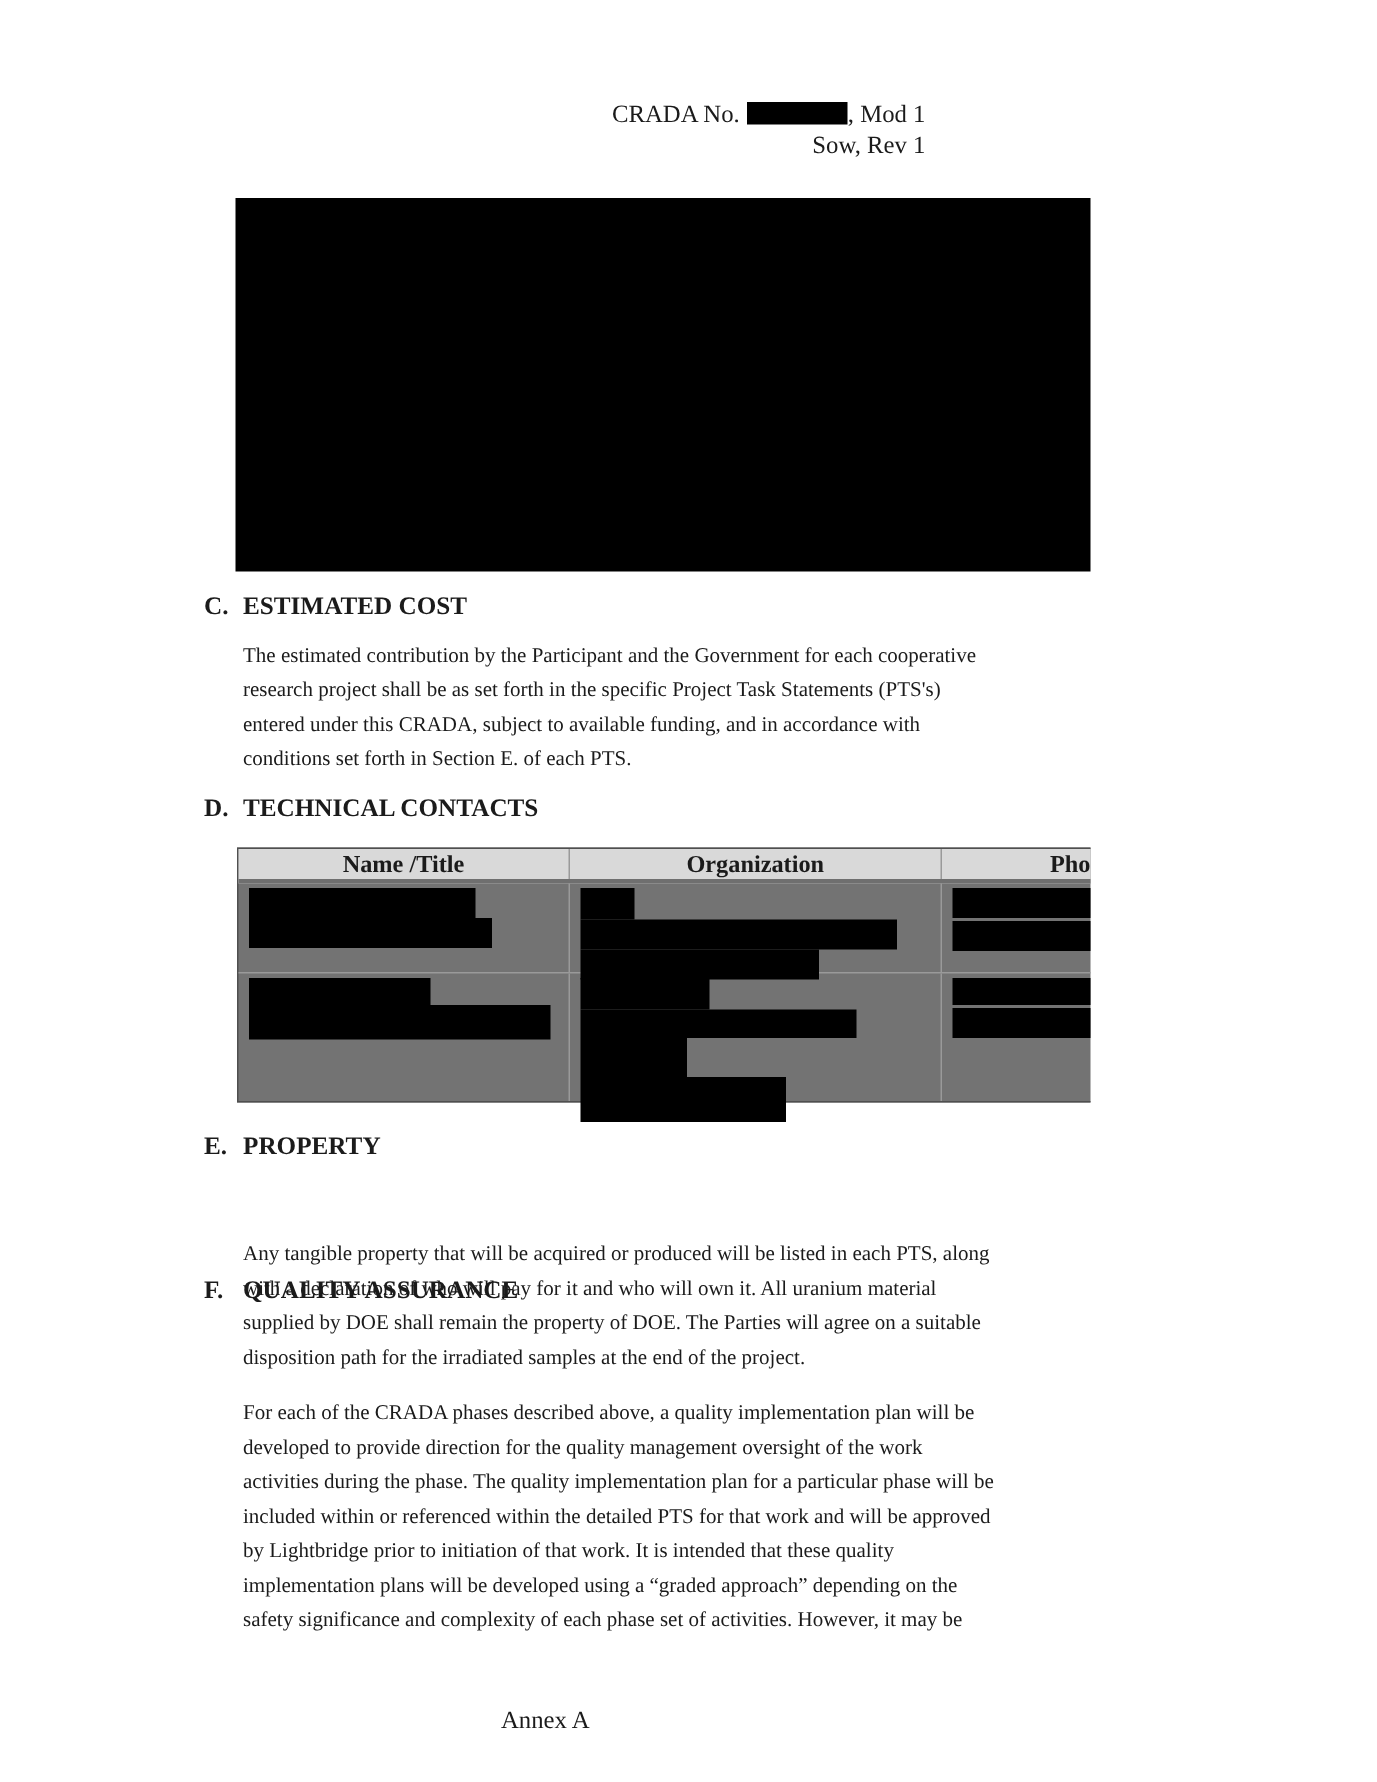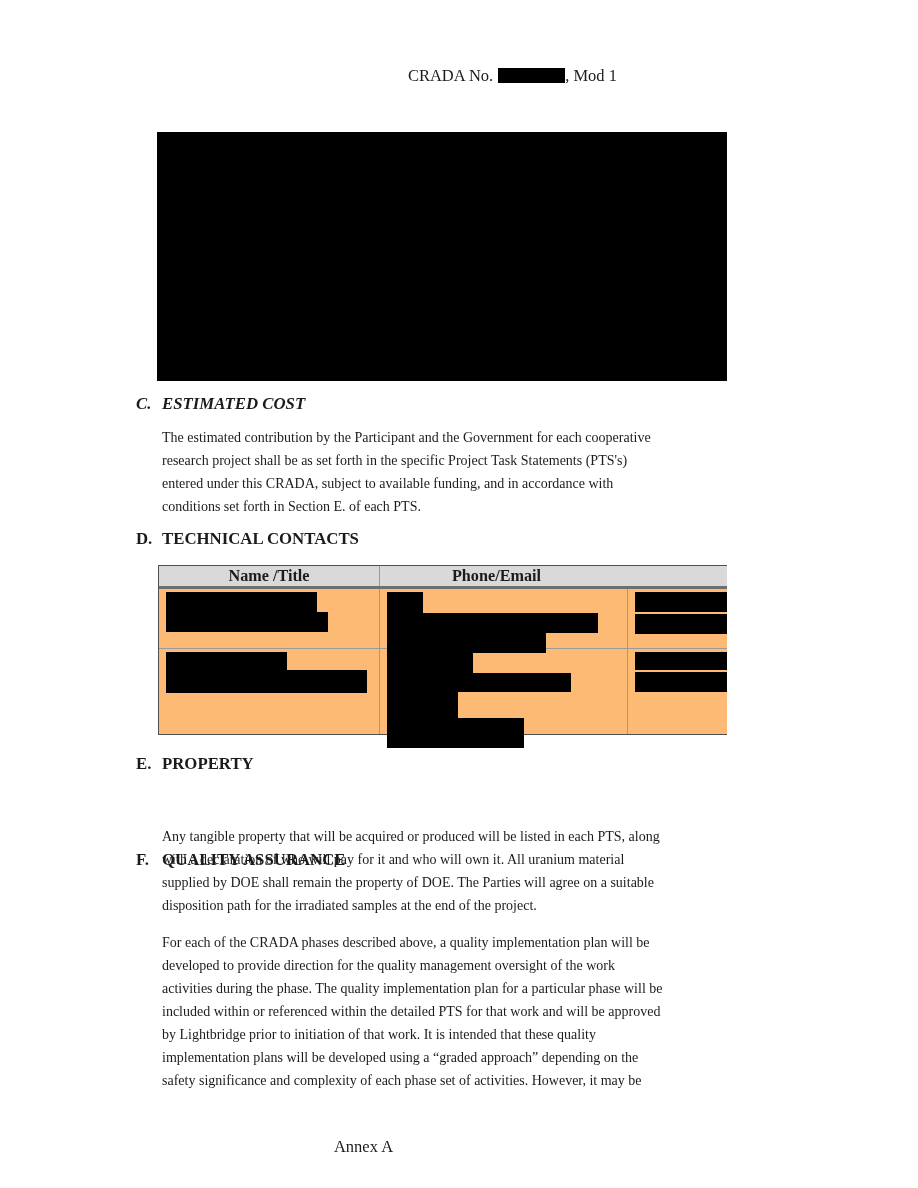--- a/index.html
+++ b/index.html
@@ -37,21 +37,21 @@
   
   .sec-heading {
     position: absolute;
     left: 136px;
     font-weight: bold;
     font-size: 16.8px;
     line-height: 19px;
     white-space: nowrap;
   }
   .sec-label { display: inline-block; width: 26px; }
-  #headC { top: 366px; font-style: italic; }
+  #headC { top: 366px; }
   #headD { top: 501px; }
   #headE { top: 726px; }
   #headF { top: 822px; }
 
   
   .para {
     position: absolute;
     left: 162px;
     width: 660px;
     font-size: 14px;
@@ -63,21 +63,21 @@
   #paraF { top: 903px; }
 
   
   .contacts-table {
     position: absolute;
     left: 158px;
     top: 537px;
     width: 704px;
     border: 1px solid #4f4f4f;
     box-sizing: border-box;
-    background: #fdba74;
+    background: #737373;
   }
   .t-head {
     display: flex;
     background: #d9d9d9;
     border-bottom: 3px solid #6f6f6f;
   }
   .t-hcell {
     font-weight: bold;
     text-align: center;
     font-size: 16.2px;
@@ -110,35 +110,37 @@
     line-height: 21px;
   }
 </style>
 </head>
 <body>
 
 <div class="page">
 
   <div class="doc-header">
     <div class="hdr-line1"><span>CRADA No.</span><span class="hdr-redaction" id="hdrRedaction" style="width: 67px; height: 15px; background: rgb(0, 0, 0);"></span><span>, Mod 1</span></div>
+    <div class="hdr-line2">Sow, Rev 1</div>
   </div>
 
   <div class="main-redaction" id="mainRedaction" style="left: 157px; top: 104px; width: 656px; height: 249px; background: rgb(0, 0, 0);"></div>
 
   <div class="sec-heading" id="headC"><span class="sec-label">C.</span><span>ESTIMATED COST</span></div>
   <div class="para" id="paraC">The estimated contribution by the Participant and the Government for each cooperative
 research project shall be as set forth in the specific Project Task Statements (PTS's)
 entered under this CRADA, subject to available funding, and in accordance with
 conditions set forth in Section E. of each PTS.</div>
 
   <div class="sec-heading" id="headD"><span class="sec-label">D.</span><span>TECHNICAL CONTACTS</span></div>
 
   <div class="contacts-table">
     <div class="t-head">
       <div class="t-hcell c1">Name /Title</div>
+      <div class="t-hcell c2">Organization</div>
       <div class="t-hcell c3">Phone/Email</div>
     </div>
     <div id="tbody">
         <div class="t-row" style="height: 59px;">
           <div class="t-cell c1">
             <div class="bar" style="width: 151px; height: 20px; margin-top: 0px; background: rgb(0, 0, 0);"></div>
             <div class="bar" style="width: 162px; height: 20px; margin-top: 0px; background: rgb(0, 0, 0);"></div>
           </div>
           <div class="t-cell c2">
             <div class="bar" style="width: 36px; height: 21px; margin-top: 0px; background: rgb(0, 0, 0);"></div>

